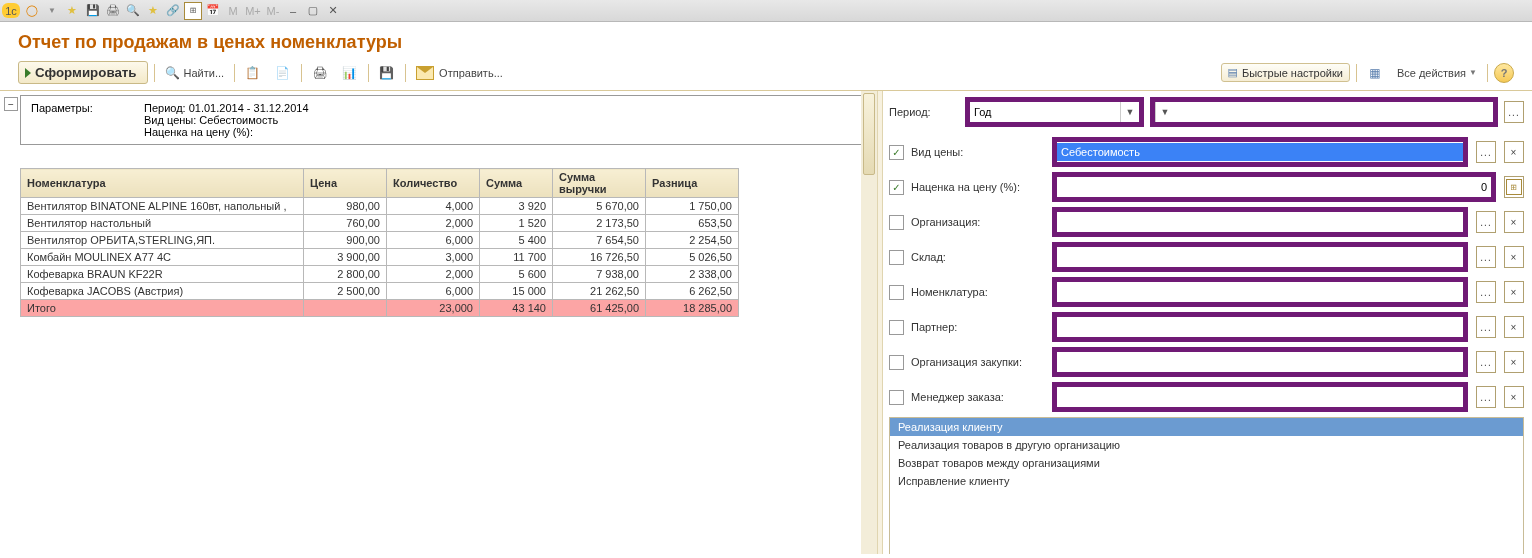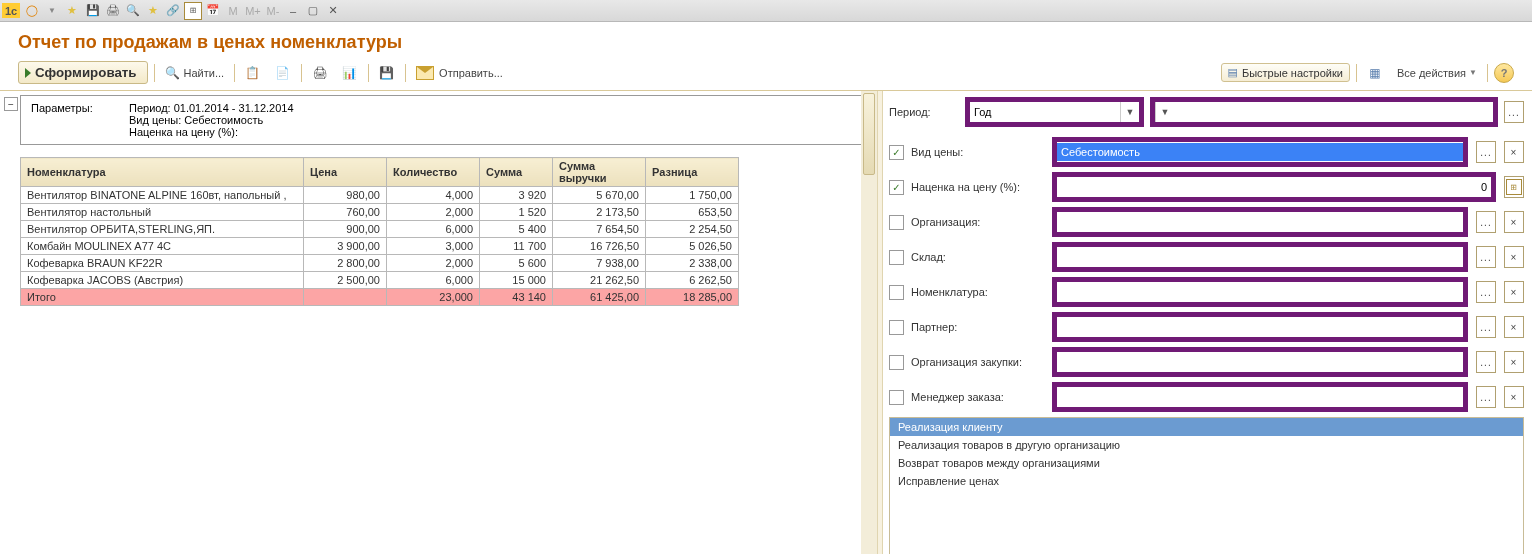--- a/index.html
+++ b/index.html
@@ -1,39 +1,39 @@
 <!DOCTYPE html>
 <html><head>
 <meta charset="utf-8">
 <style>
 html,body{margin:0;padding:0;font-family:Arial,sans-serif;font-size:11px;color:#333;background:#fff;overflow:hidden}
 .titlebar{height:21px;background:linear-gradient(#e8e8e8,#d8d8d8);display:flex;align-items:center;padding:0 2px;gap:4px;border-bottom:1px solid #b8b8b8}
 .tb-icon{width:16px;height:16px;display:inline-flex;align-items:center;justify-content:center;font-size:11px}
-.tb-1c{background:#ffcc33;border-radius:0;width:18px;height:15px;font-weight:bold;color:#555}
+.tb-1c{background:#ffcc33;border-radius:6px;width:18px;height:15px;font-weight:normal;color:#555}
 .tb-title{color:#444;flex:1;white-space:nowrap;overflow:hidden}
 .tb-right{display:flex;align-items:center;gap:2px}
 .tb-right span{width:18px;height:16px;display:inline-flex;align-items:center;justify-content:center;color:#555;cursor:pointer}
 .header{padding:10px 18px 6px}
 .header-title{font-size:18px;font-weight:bold;color:#c05f00}
 .toolbar{padding:2px 18px 6px;display:flex;align-items:center;gap:6px;border-bottom:1px solid #d9c99a}
 .btn-generate{background:linear-gradient(#fdf9ec,#f3e9c8);border:1px solid #c9b987;padding:3px 10px 3px 6px;border-radius:3px;display:flex;align-items:center;gap:4px;cursor:pointer;color:#333;font-weight:bold}
 .btn-generate .arrow{width:0;height:0;border-left:6px solid #3a7b2a;border-top:5px solid transparent;border-bottom:5px solid transparent}
 .tb-sep{width:1px;height:18px;background:#d8c390}
 .tb-btn{display:flex;align-items:center;gap:3px;padding:2px 4px;cursor:pointer;color:#444}
 .tb-btn .ico{width:16px;height:16px;display:inline-flex;align-items:center;justify-content:center;font-size:12px}
 .tb-right2{margin-left:auto;display:flex;align-items:center;gap:6px}
 .qs-btn{background:linear-gradient(#fefdf7,#f5edd5);border:1px solid #d0c090;padding:2px 6px;border-radius:3px;display:flex;align-items:center;gap:4px;cursor:pointer;color:#333}
 .help-btn{width:18px;height:18px;border-radius:50%;background:linear-gradient(#ffe8a0,#f5c956);border:1px solid #c9a84a;display:flex;align-items:center;justify-content:center;color:#777;font-weight:bold;cursor:pointer}
 .body{display:flex;height:calc(100vh - 21px - 42px - 32px)}
 .report{flex:1;position:relative;overflow:auto;padding:4px 8px 8px 20px}
 .report-outline{position:absolute;left:4px;top:6px;width:12px;height:12px;border:1px solid #999;display:flex;align-items:center;justify-content:center;font-size:10px;cursor:pointer;background:#fff}
 .params-box{border:1px solid #999;background:#fff;padding:6px 10px}
-.params-row{display:flex;gap:18px;color:#000}
+.params-row{display:flex;gap:33px;color:#000}
 .params-label{width:80px}
-.report-table{border-collapse:collapse;margin-top:12px}
+.report-table{border-collapse:collapse;margin-top:23px}
 .report-table th,.report-table td{border:1px solid #b8b8b8;padding:2px 6px;font-size:11px;text-align:left}
 .report-table th{background:linear-gradient(#f7efd3,#ece1bd);color:#333}
 .report-table .num{text-align:right}
 .report-table .total td{background:#fca5a5;font-weight:normal}
 .splitter{width:6px;cursor:col-resize;background:#f7f1df}
 .splitter::before{content:"";display:block;width:4px;height:100%;border-left:1px solid #e0d5b0;border-right:1px solid #e0d5b0;margin:0 auto}
 .settings{width:635px;padding:6px 8px 8px 6px;overflow:auto}
 .s-row{display:flex;align-items:center;gap:6px;margin-bottom:4px}
 .s-label{color:#333;min-width:70px}
 .s-select{border:5px solid #701a75;background:#fff;height:20px;display:flex;align-items:center;flex:1}
@@ -330,17 +330,17 @@
         <div class="s-select">
             <input style="">
           </div>
         <span class="s-clear">...</span>
         <span class="s-clear">×</span>
       </div>
       <div class="ops-list" id="ops-list">
           <div class="sel">Реализация клиенту</div>
           <div>Реализация товаров в другую организацию</div>
           <div>Возврат товаров между организациями</div>
-          <div>Исправление ценах</div>
+          <div>Исправление клиенту</div>
         </div>
     </div>
   </div>
 </div>
 
 </body></html>

